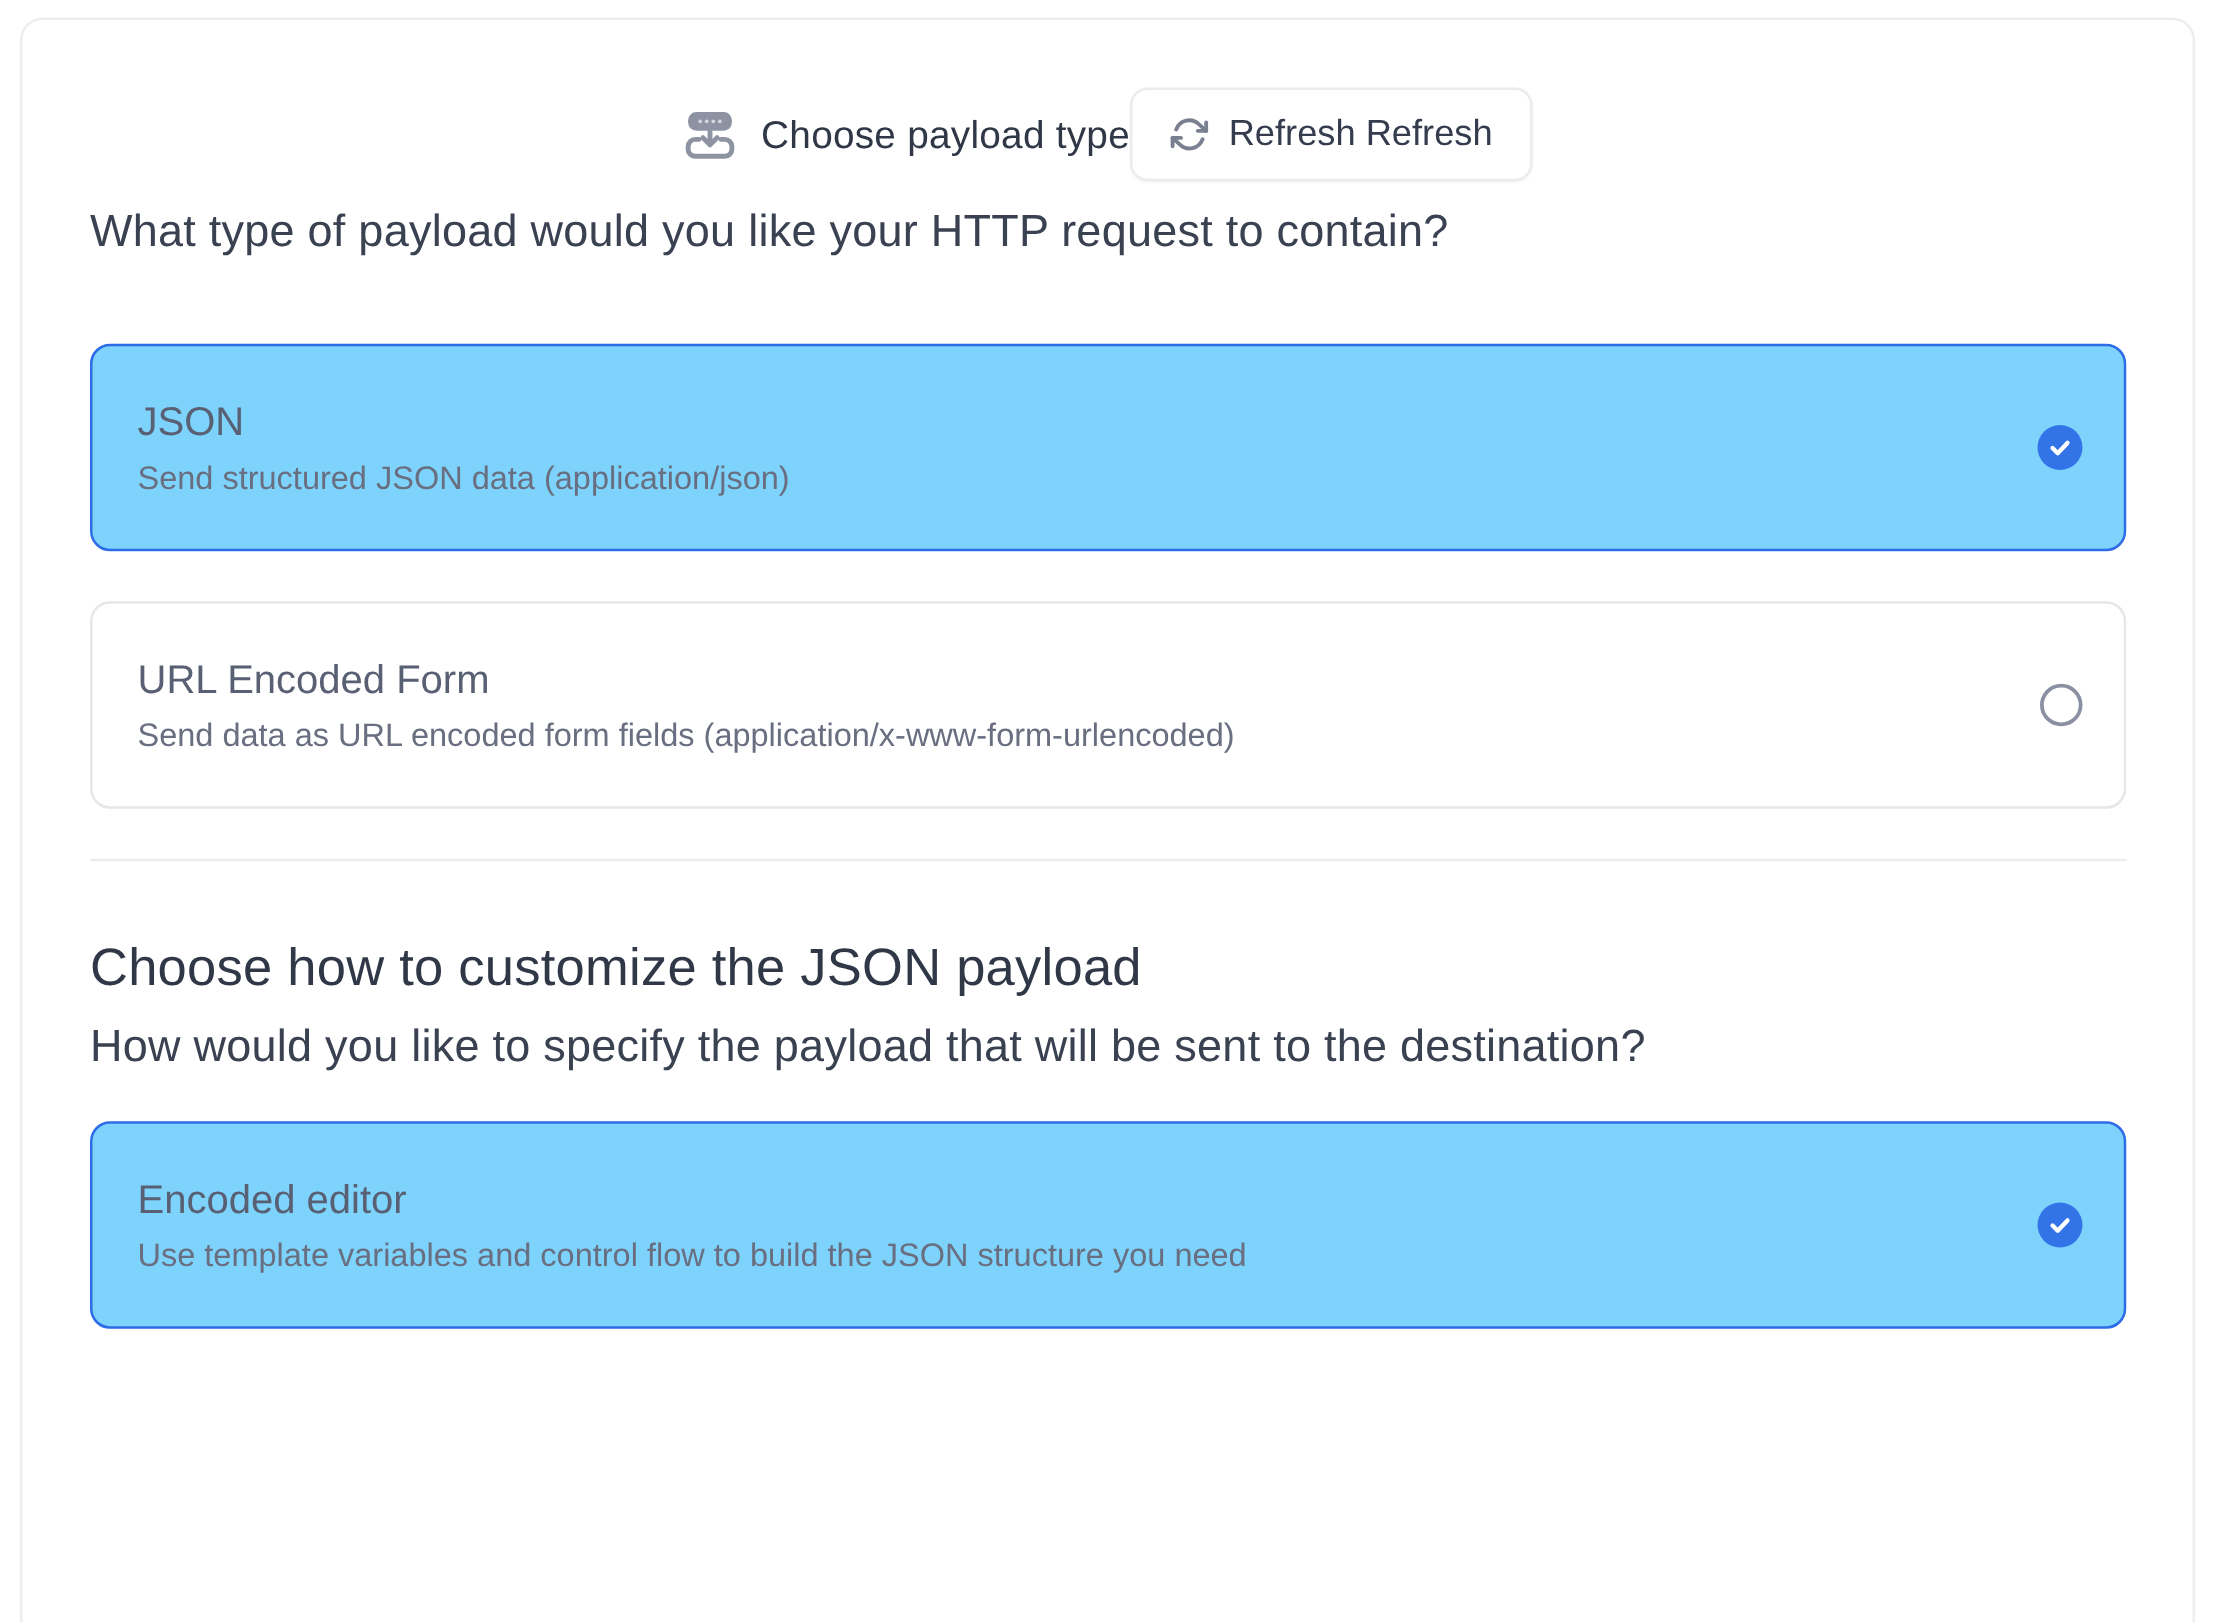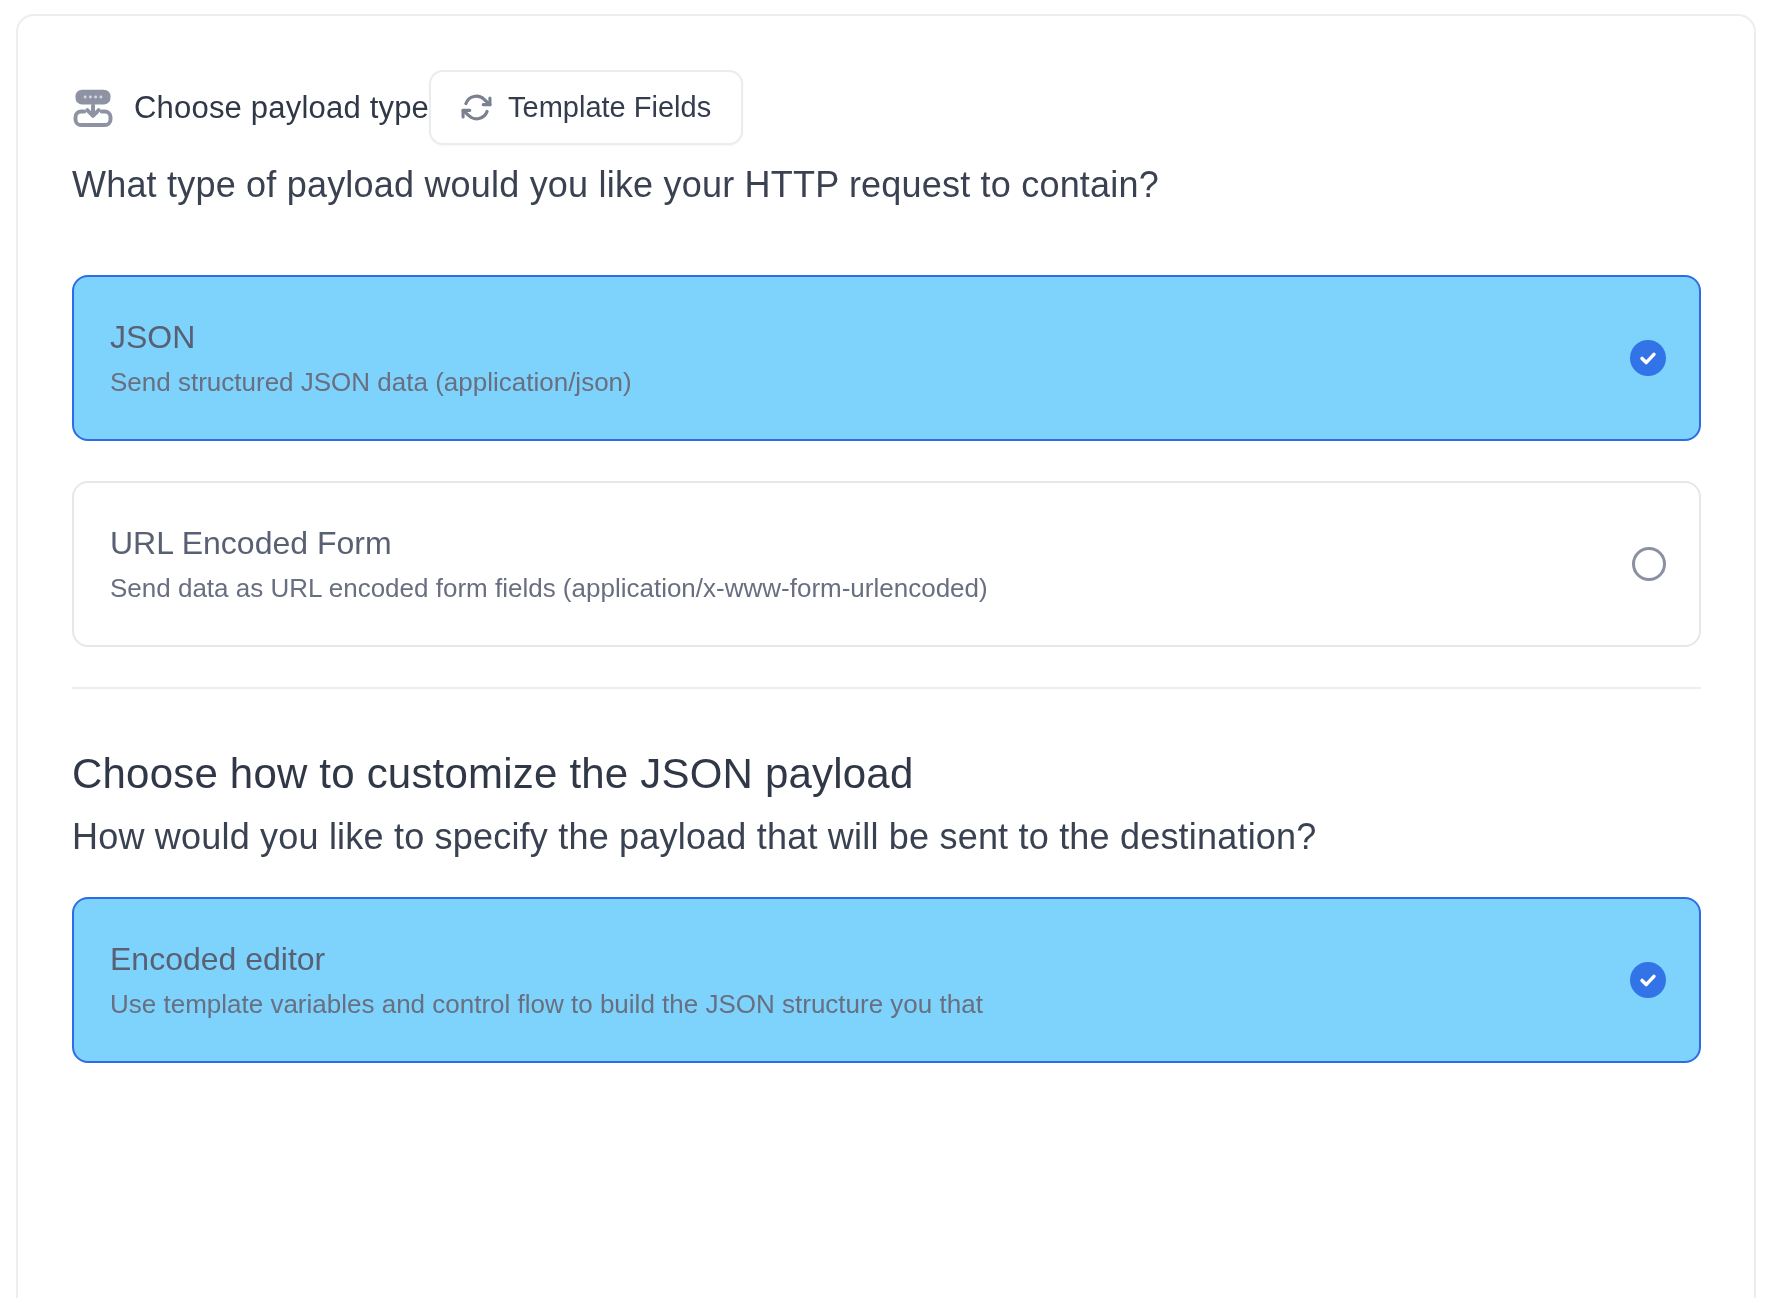--- a/index.html
+++ b/index.html
@@ -16,21 +16,21 @@
     width: 1740px; height: 1420px;
     background: #ffffff;
     border: 2px solid #ededf0;
     border-radius: 18px;
     padding: 54px 53px 0 54px;
   }
   
   .header-row {
     display: flex;
     align-items: center;
-    justify-content: flex-start;
+    justify-content: center;
     height: 75px;
     margin-bottom: 24px;
   }
   .header-left { display: flex; align-items: center; gap: 20px; }
   .header-icon { color: #8e93a3; display: inline-flex; }
   .page-title {
     font-size: 31px;
     font-weight: 500;
     color: #303848;
     letter-spacing: 0.2px;
@@ -144,21 +144,21 @@
       <h1 class="page-title">Choose payload type</h1>
     </div>
     <button class="refresh-btn">
       <span class="refresh-icon">
         <svg width="31" height="31" viewBox="0 0 24 24" fill="none" stroke="currentColor" stroke-width="2.4" stroke-linecap="round" stroke-linejoin="round">
           <polyline points="22.4 4.6 22.4 9.8 17.2 9.8"></polyline>
           <polyline points="1.6 19.4 1.6 14.2 6.8 14.2"></polyline>
           <path d="M3.8 9a8.6 8.6 0 0 1 14.2-3.2l4.4 4M1.6 14.2l4.4 4A8.6 8.6 0 0 0 20.2 15"></path>
         </svg>
       </span>
-      <span>Template Fields</span>
+      <span>Refresh Refresh</span>
     </button>
   </div>
 
   <p class="question q1">What type of payload would you like your HTTP request to contain?</p>
 
 
   <div class="option-card selected">
     <div class="option-text">
       <div class="option-title">JSON</div>
       <div class="option-desc">Send structured JSON data (application/json)</div>
@@ -181,21 +181,21 @@
   </div>
 
   <hr class="divider">
 
   <h2 class="section-heading">Choose how to customize the JSON payload</h2>
   <p class="question q2">How would you like to specify the payload that will be sent to the destination?</p>
 
   <div class="option-card selected">
     <div class="option-text">
       <div class="option-title">Encoded editor</div>
-      <div class="option-desc">Use template variables and control flow to build the JSON structure you that</div>
+      <div class="option-desc">Use template variables and control flow to build the JSON structure you need</div>
     </div>
     <span class="indicator">
       <svg width="22" height="22" viewBox="0 0 24 24" fill="none" stroke="#ffffff" stroke-width="3.8" stroke-linecap="round" stroke-linejoin="round">
           <path d="M5.5 12.5 L10 17 L18.5 8"></path>
         </svg>
     </span>
   </div>
 
 </div>
 

